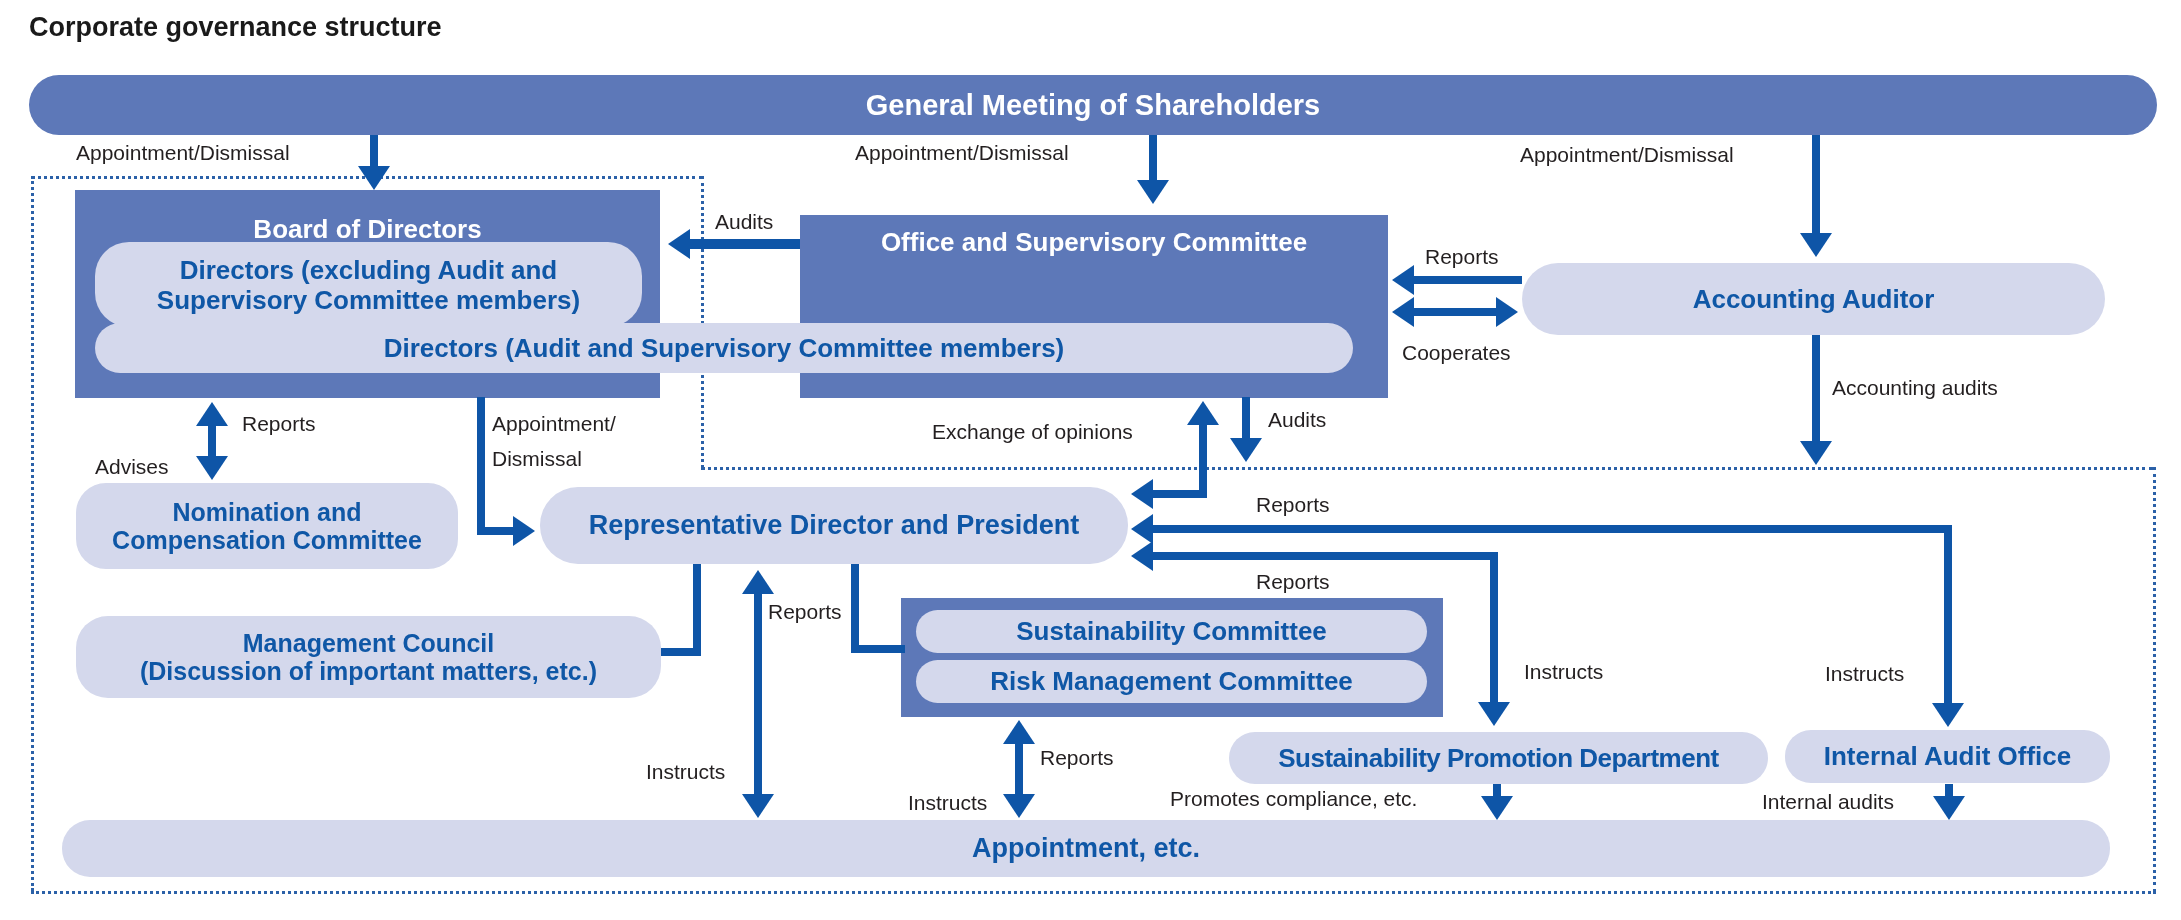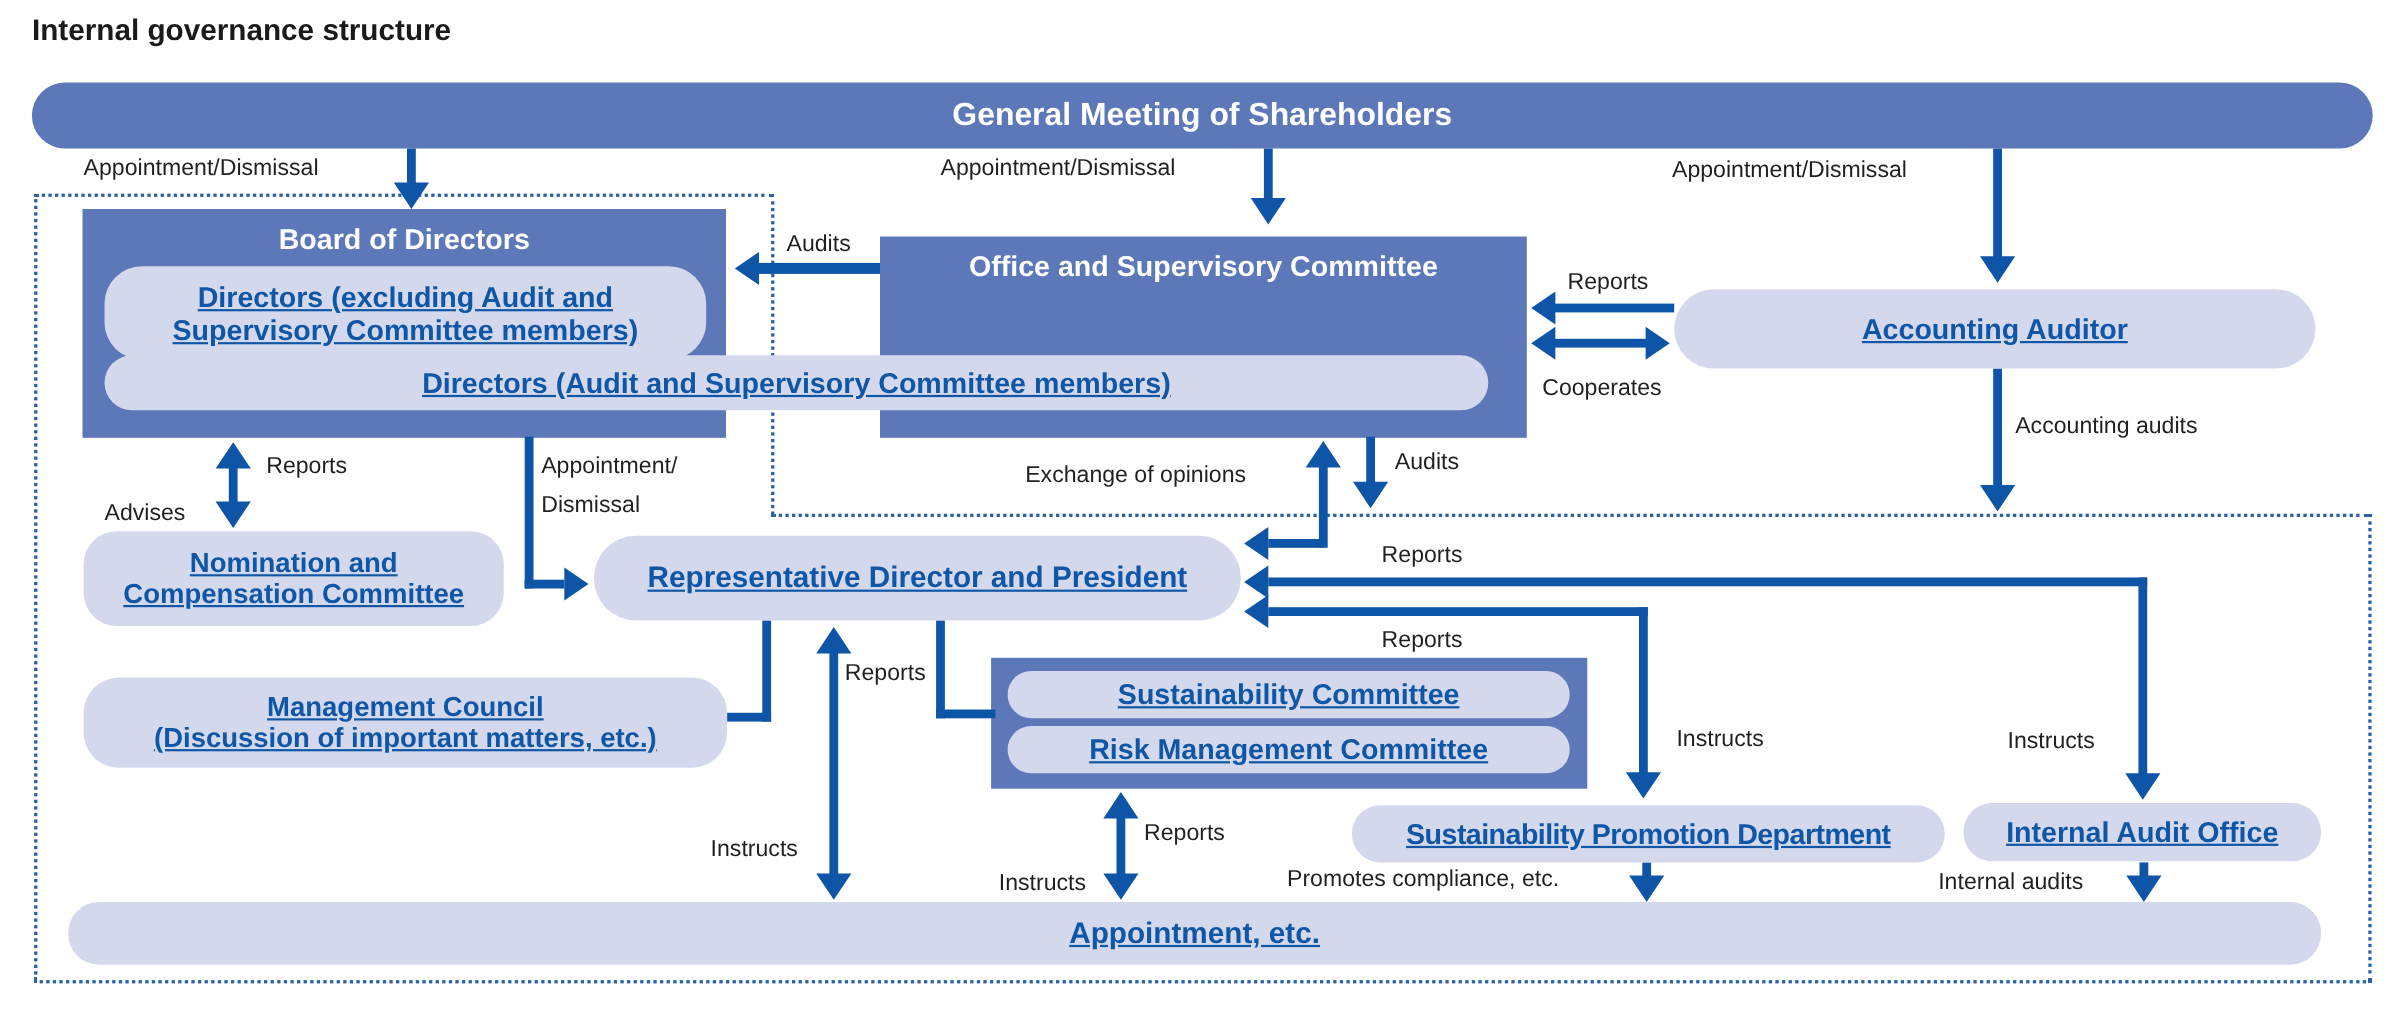--- a/index.html
+++ b/index.html
@@ -2,54 +2,54 @@
 <html style="--box-blue: #5d78b8; --box-light: #d4d8ec; --text-blue: #0f57a6; --arrow-blue: #0e55a7; --label-ink: #231f20; --dotted: #2b61a8; --background: #ffffff;"><head>
 <meta charset="utf-8">
 <style>
   html,body{margin:0;padding:0;background:#fff;}
   #canvas{
     position:relative;width:2181px;height:920px;background:var(--background,#fff);
     font-family:"Liberation Sans","DejaVu Sans",sans-serif;overflow:hidden;
   }
   .box{position:absolute;box-sizing:border-box;display:flex;flex-direction:column;align-items:center;justify-content:center;text-align:center;}
   .mid{background:var(--box-blue);}
-  .light{background:var(--box-light);color:var(--text-blue);font-weight:bold;text-decoration:underline;}
+  .light{background:var(--box-light);color:var(--text-blue);font-weight:bold;}
   .wtitle{color:#ffffff;font-weight:bold;}
   .lbl{position:absolute;font-size:21px;color:var(--label-ink);white-space:nowrap;z-index:5;line-height:1.15;}
   .shaft{position:absolute;background:var(--arrow-blue);z-index:2;}
   .hd{position:absolute;width:0;height:0;border:solid transparent;z-index:2;}
   .hd.down{border-width:24px 16px 0 16px;border-top-color:var(--arrow-blue);}
   .hd.up{border-width:0 16px 24px 16px;border-bottom-color:var(--arrow-blue);}
   .hd.left{border-width:15px 22px 15px 0;border-right-color:var(--arrow-blue);}
   .hd.right{border-width:15px 0 15px 22px;border-left-color:var(--arrow-blue);}
   .dot-h{position:absolute;height:0;border-top:3px dotted var(--dotted);z-index:0;}
   .dot-v{position:absolute;width:0;border-left:3px dotted var(--dotted);z-index:0;}
   .z1{z-index:1;}.z3{z-index:3;}
   .title{position:absolute;font-size:27px;font-weight:bold;color:#1a1a1a;z-index:5;}
 </style>
 </head>
 <body>
 
 <div id="canvas">
 
-  <div class="title" style="left:29px;top:12px;">Internal governance structure</div>
+  <div class="title" style="left:29px;top:12px;">Corporate governance structure</div>
 
   <div class="dot-h" style="left:31px;top:176px;width:672px;"></div>
   <div class="dot-v" style="left:701px;top:176px;height:292px;"></div>
   <div class="dot-h" style="left:701px;top:467px;width:1452px;"></div>
   <div class="dot-v" style="left:2153px;top:467px;height:425px;"></div>
   <div class="dot-h" style="left:31px;top:891px;width:2125px;"></div>
   <div class="dot-v" style="left:31px;top:176px;height:715px;"></div>
 
   <div class="box mid z1" style="left:29px;top:75px;width:2128px;height:60px;border-radius:30px;">
     <span class="wtitle" style="font-size:29px;">General Meeting of Shareholders</span>
   </div>
 
   <div class="box mid z1" style="left:75px;top:190px;width:585px;height:208px;justify-content:flex-start;">
-    <span class="wtitle" style="font-size:26px;margin-top:12px;">Board of Directors</span>
+    <span class="wtitle" style="font-size:26px;margin-top:24px;">Board of Directors</span>
   </div>
   <div class="box light z3" style="left:95px;top:242px;width:547px;height:85px;border-radius:34px;font-size:26px;line-height:30px;">
     <span>Directors (excluding Audit and</span>
     <span>Supervisory Committee members)</span>
   </div>
 
   <div class="box mid z1" style="left:800px;top:215px;width:588px;height:183px;justify-content:flex-start;">
     <span class="wtitle" style="font-size:26px;margin-top:12px;">Office and Supervisory Committee</span>
   </div>
 

